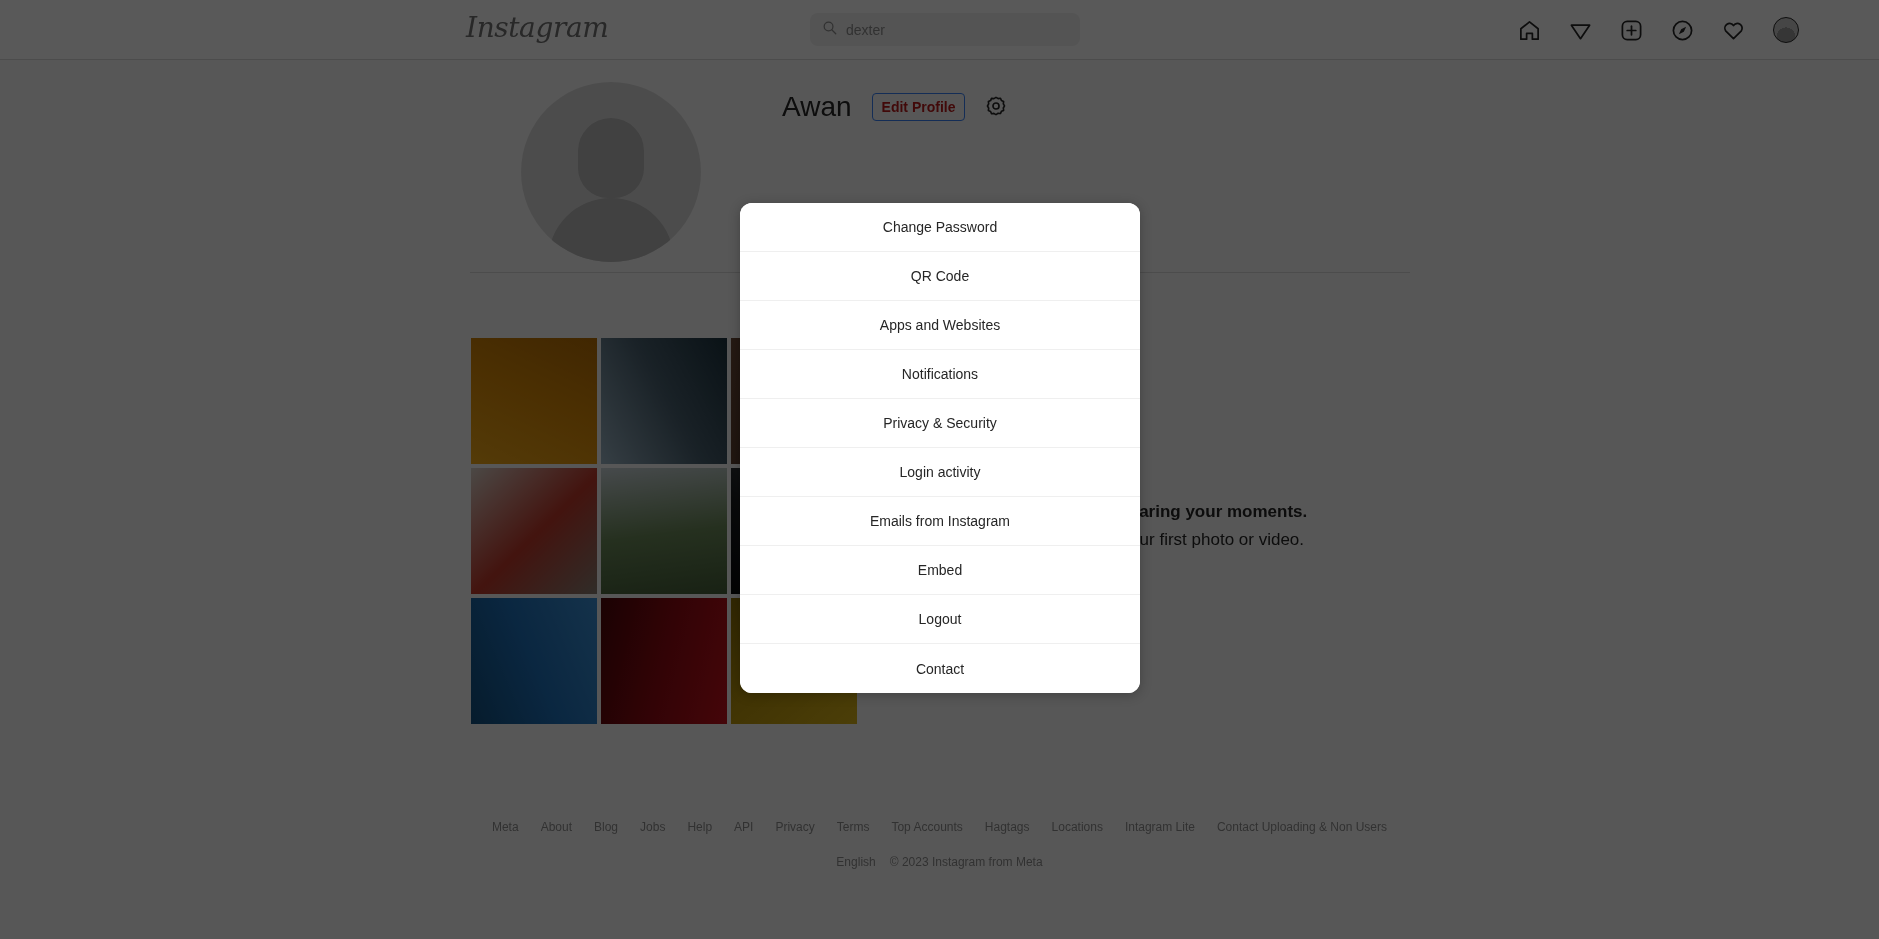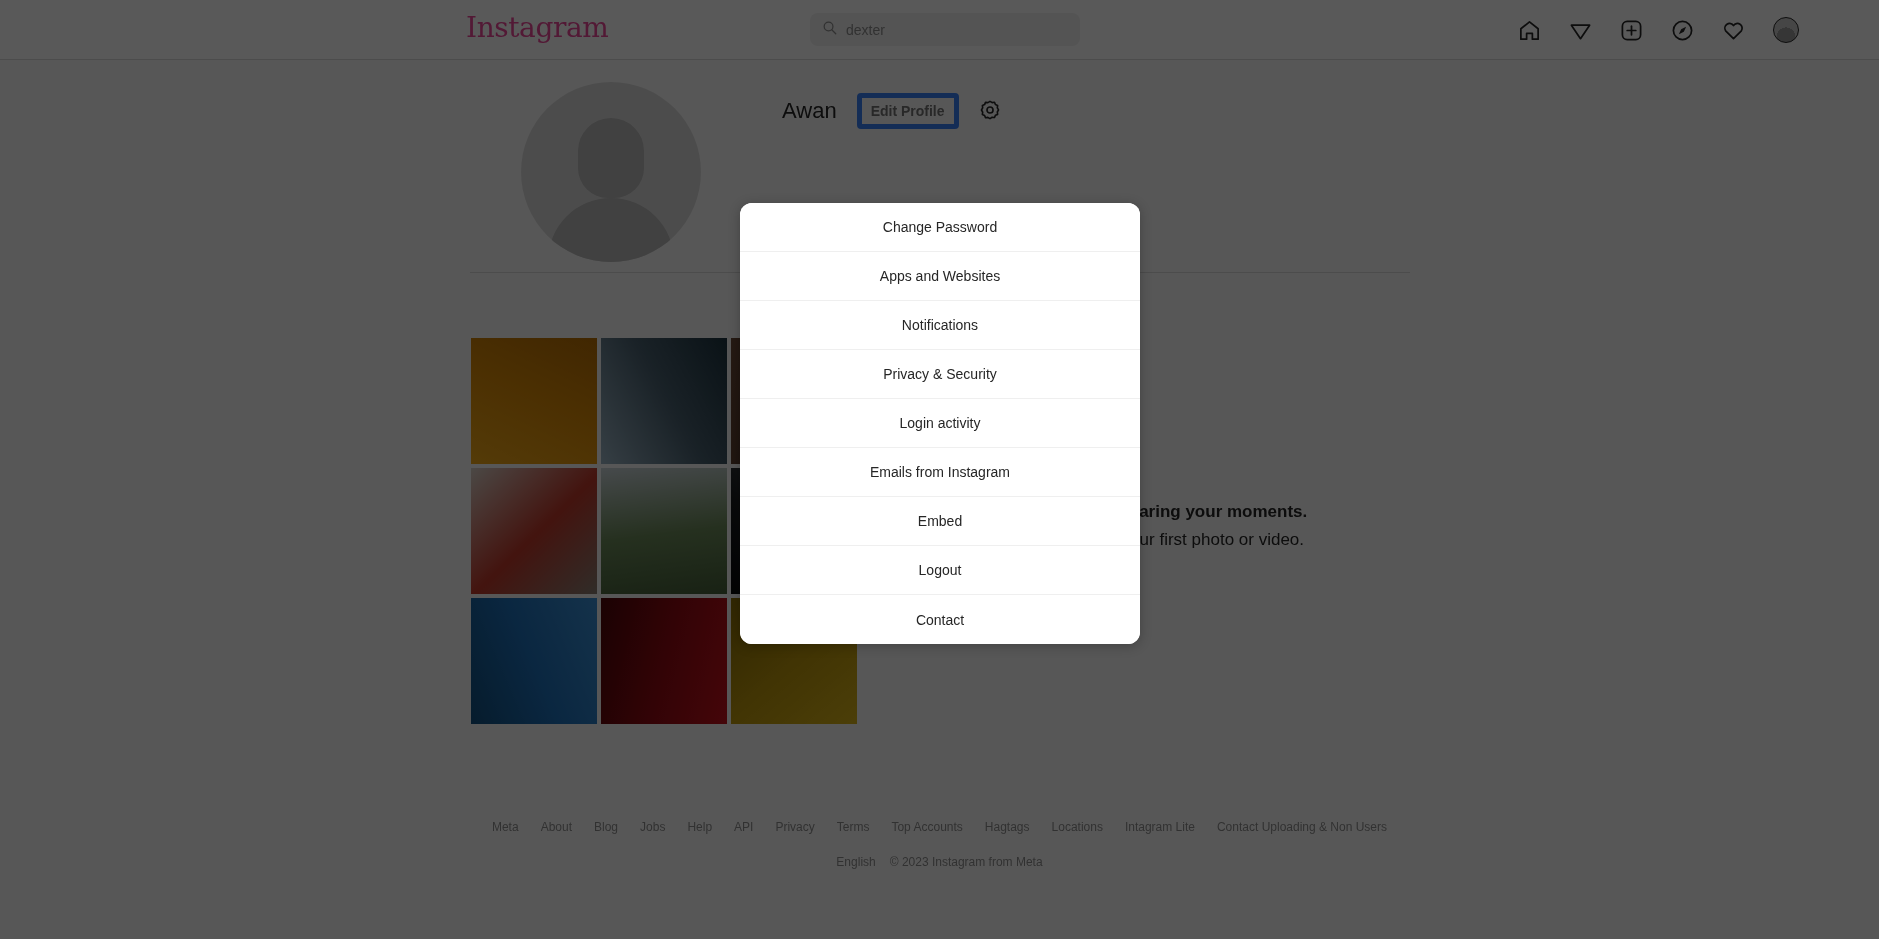--- a/index.html
+++ b/index.html
@@ -26,23 +26,24 @@
     top: 0; left: 0;
     width: 1879px;
     height: 60px;
     background: #ffffff;
     border-bottom: 1px solid #dbdbdb;
   }
   .logo {
     position: absolute;
     left: 466px; top: 11px;
     font-family: "DejaVu Serif", serif;
+    font-style: italic;
     font-size: 28px;
     font-weight: 400;
-    color: #ec4899;
+    color: #737373;
     letter-spacing: -0.4px;
   }
   .searchbox {
     position: absolute;
     left: 810px; top: 13px;
     width: 270px; height: 33px;
     background: #efefef;
     border-radius: 8px;
     display: flex;
     align-items: center;
@@ -102,31 +103,31 @@
     background: #b9b9b9;
   }
   .uname-row {
     position: absolute;
     left: 782px; top: 33px;
     display: flex;
     align-items: center;
     gap: 20px;
   }
   .uname {
-    font-size: 22px;
+    font-size: 28px;
     font-weight: 300;
     color: #262626;
     line-height: 1;
   }
   .editbtn {
     font-size: 14px;
     font-weight: 600;
-    color: #737373;
+    color: #b91c1c;
     background: transparent;
-    border: 5px solid #3b82f6;
+    border: 1px solid #3b82f6;
     border-radius: 4px;
     padding: 5px 9px;
     cursor: pointer;
     font-family: "Liberation Sans", sans-serif;
   }
   .gearbtn {
     background: none; border: none;
     cursor: pointer;
     display: flex; align-items: center;
     padding: 0;
@@ -342,20 +343,21 @@
       <span>English</span>
       <span>© 2023 Instagram from Meta</span>
     </div>
   </div>
 </div>
 
 <div id="overlay"></div>
 
 <div id="dialog">
     <div class="drow">Change Password</div>
+    <div class="drow">QR Code</div>
     <div class="drow">Apps and Websites</div>
     <div class="drow">Notifications</div>
     <div class="drow">Privacy &amp; Security</div>
     <div class="drow">Login activity</div>
     <div class="drow">Emails from Instagram</div>
     <div class="drow">Embed</div>
     <div class="drow">Logout</div>
     <div class="drow">Contact</div>
   </div>
 

